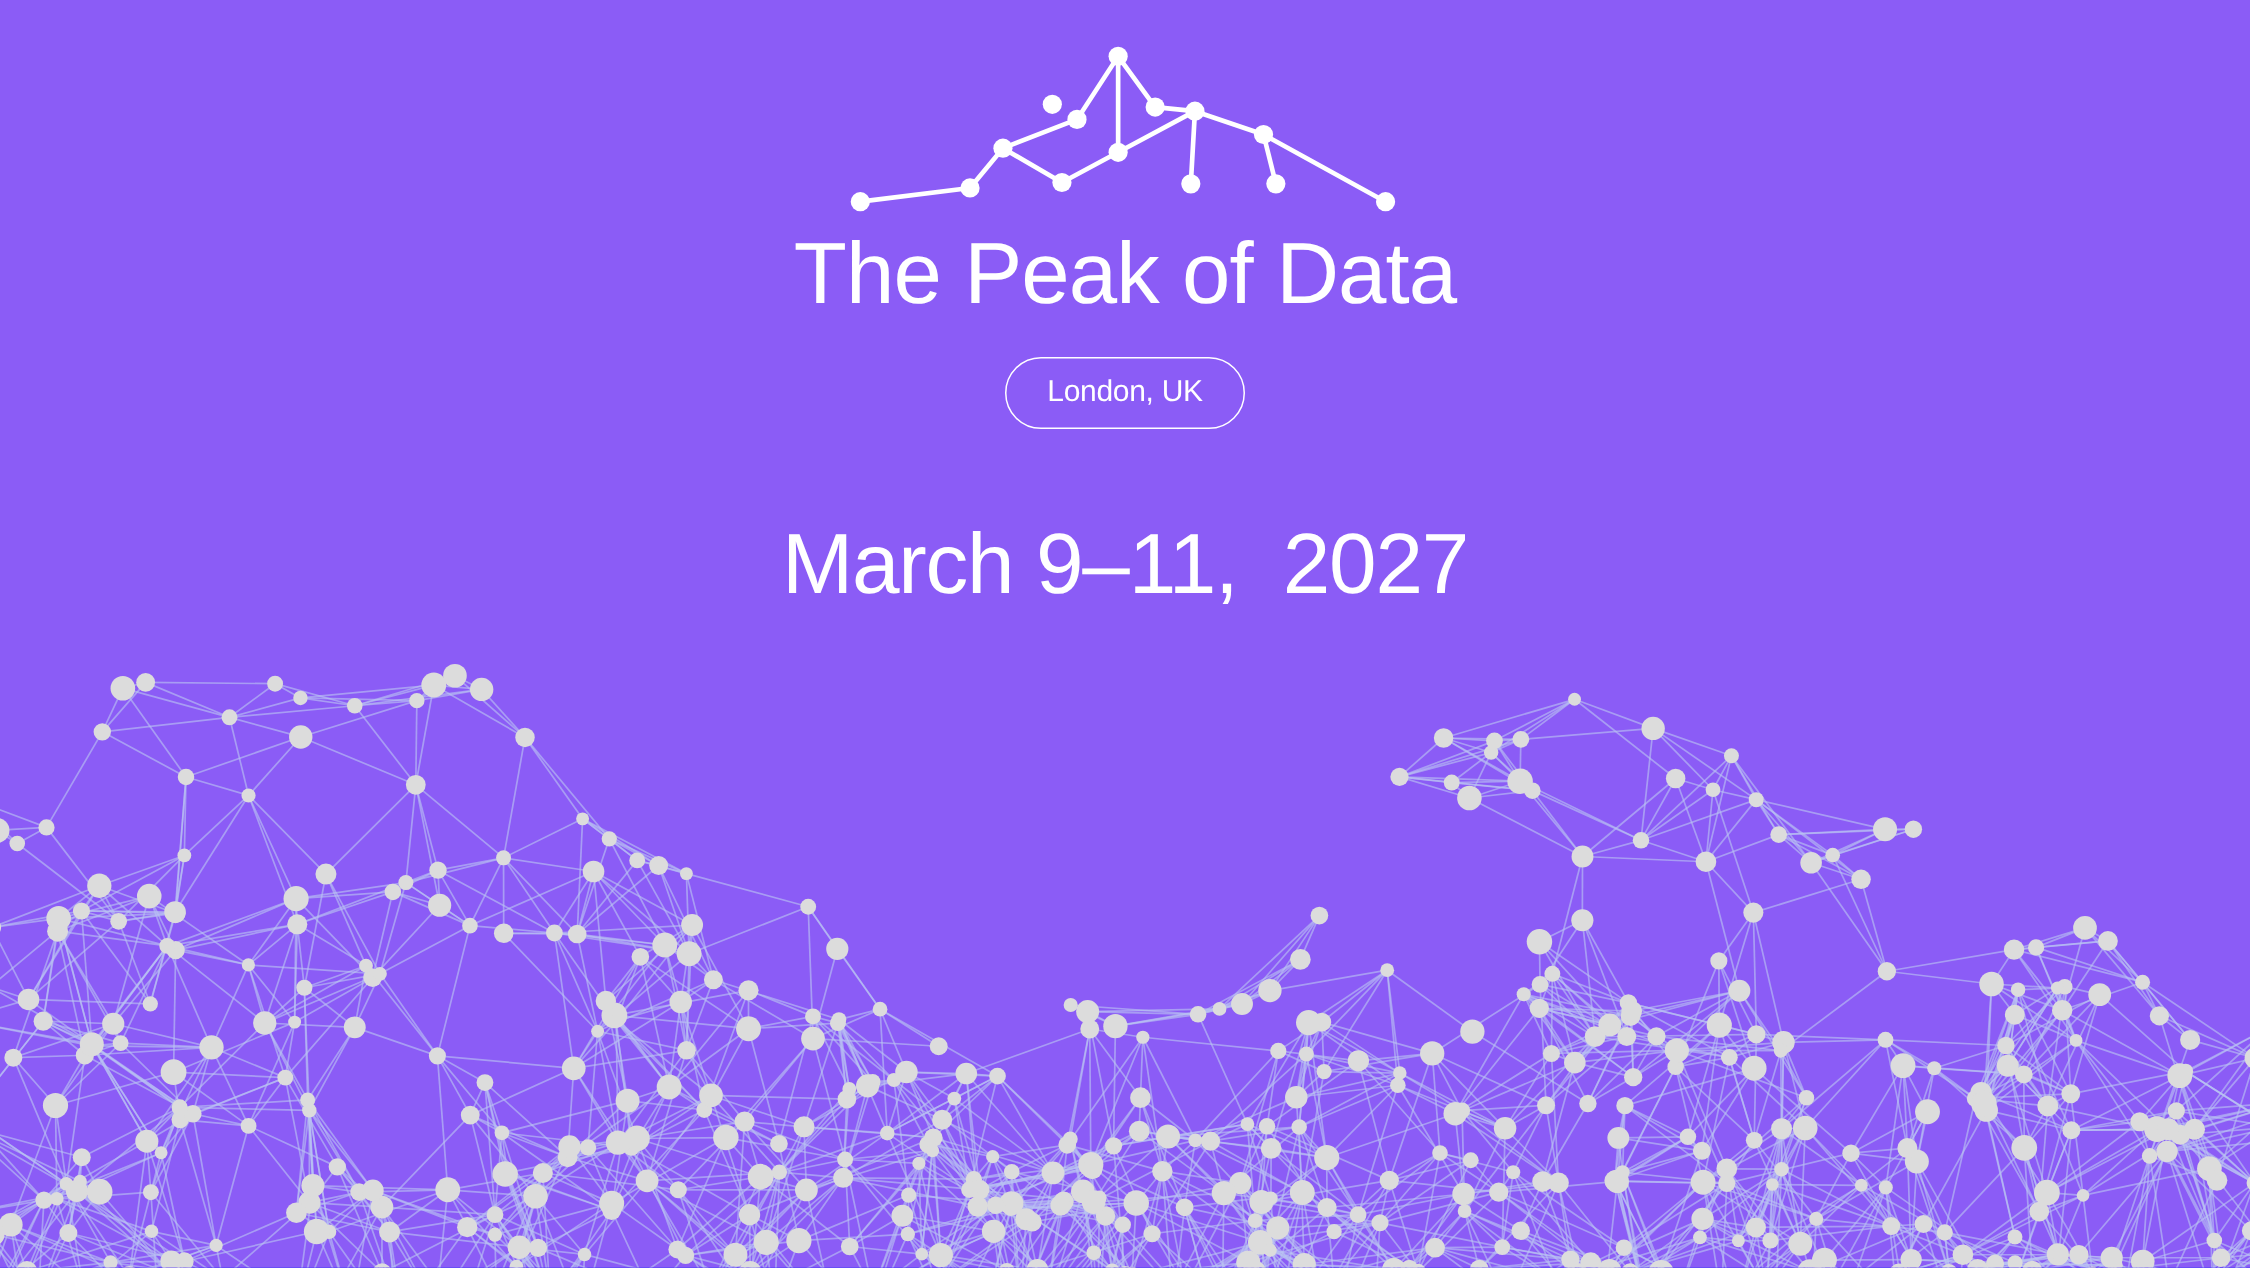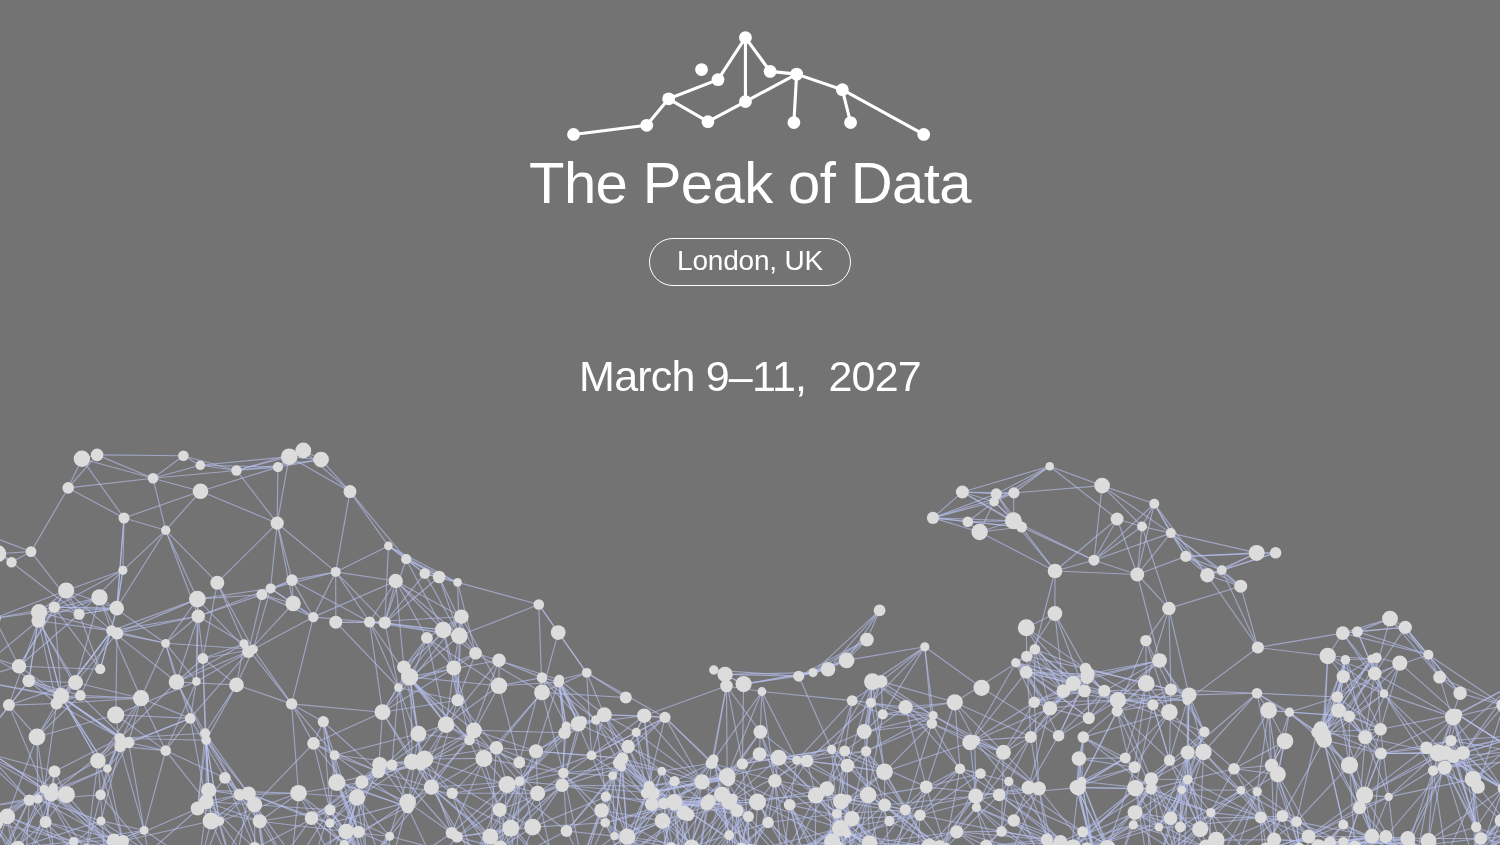--- a/index.html
+++ b/index.html
@@ -11,21 +11,21 @@
     height: 845px;
     overflow: hidden;
     font-family: "Liberation Sans", sans-serif;
     background: #0029f5;
   }
 
   .poster {
     position: relative;
     width: 1500px;
     height: 845px;
-    background: #737373;
+    background: #8b5cf6;
     overflow: hidden;
   }
 
   
   .mesh-layer {
     position: absolute;
     left: 0;
     top: 0;
     width: 1500px;
     height: 845px;
@@ -70,31 +70,31 @@
   .badge-row {
     margin-top: 28px;
     display: flex;
     justify-content: center;
   }
 
   .location-badge {
     border: 1.6px solid #ffffff;
     border-radius: 999px;
     color: #ffffff;
-    font-size: 28px;
+    font-size: 20px;
     line-height: 22px;
     letter-spacing: -0.2px;
     padding: 11px 27px 13px 27px;
     white-space: nowrap;
   }
 
   .date-line {
     margin-top: 62px;
     color: #ffffff;
-    font-size: 43px;
+    font-size: 57px;
     line-height: 57px;
     font-weight: 400;
     letter-spacing: -0.8px;
     white-space: pre;
     text-align: center;
   }
 </style>
 </head>
 <body>
 

